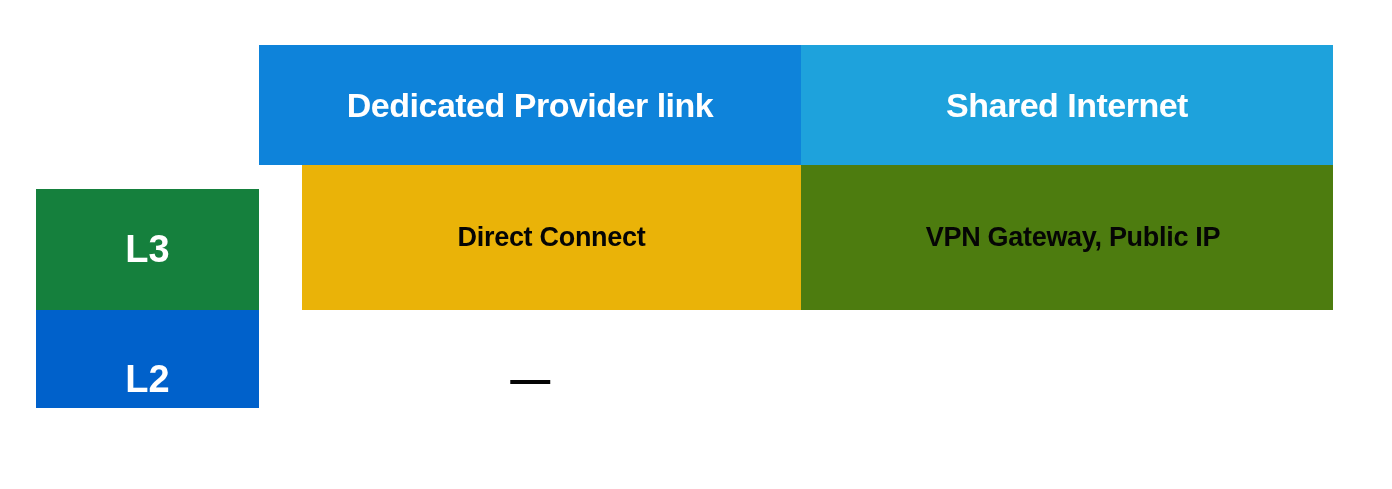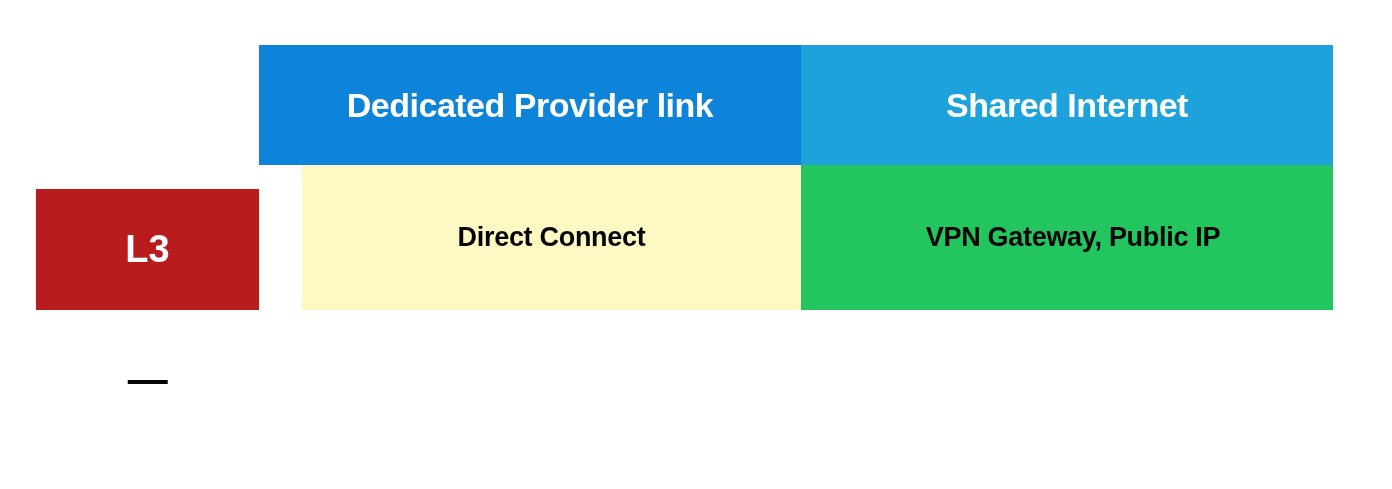--- a/index.html
+++ b/index.html
@@ -59,24 +59,25 @@
 
 <div class="canvas">
   <div class="grid">
 
     <div class="corner"></div>
 
     <div class="col-header" style="background-color: rgb(14, 131, 218);">Dedicated Provider link</div>
 
     <div class="col-header" style="background-color: rgb(30, 162, 220); text-align: center;">Shared Internet</div>
 
-    <div class="row-header" style="background-color: #b91c1c; margin-top: 24px;">L3</div>
+    <div class="row-header" style="background-color: #15803d; margin-top: 24px;">L3</div>
 
-    <div class="cell" style="background-color: #fef9c3; margin-left: 43px;">Direct Connect</div>
+    <div class="cell" style="background-color: #eab308; margin-left: 43px;">Direct Connect</div>
 
-    <div class="cell" style="background-color: #22c55e; padding-left: 12px;">VPN Gateway, Public IP</div>
+    <div class="cell" style="background-color: #4d7c0f; padding-left: 12px;">VPN Gateway, Public IP</div>
 
+    <div class="row-header" style="background-color: rgb(0, 97, 203);">L2</div>
 
 
     <div class="cell dash-cell" style="background-color: rgb(255, 255, 255);">—</div>
 
   </div>
 </div>
 
 </body></html>

